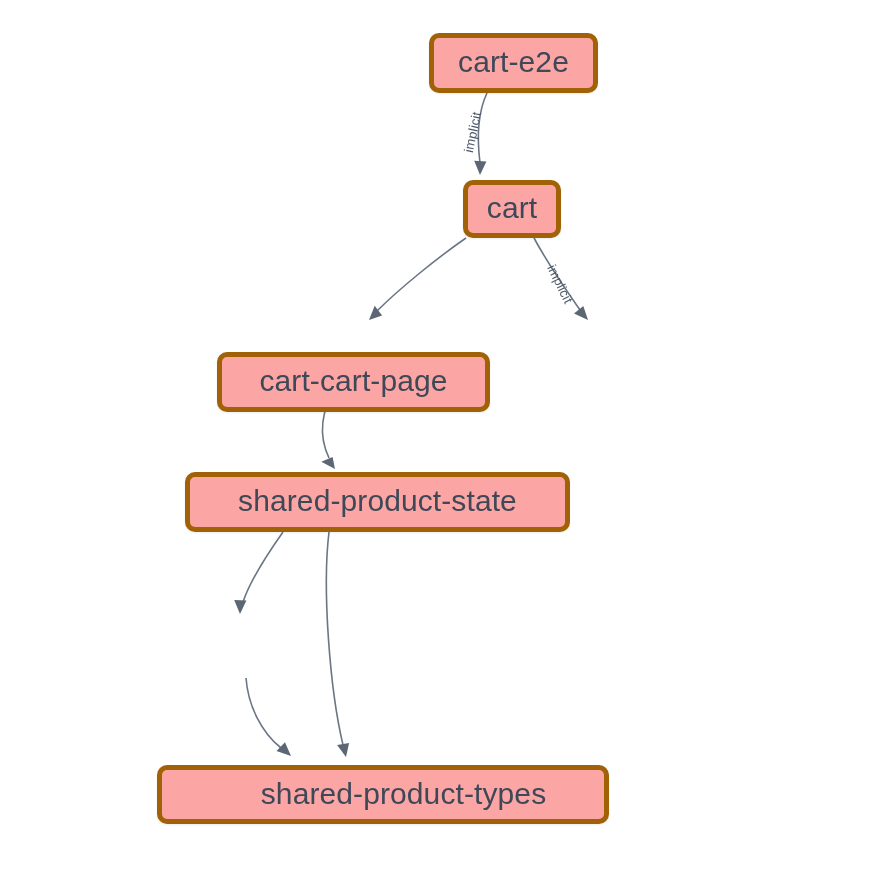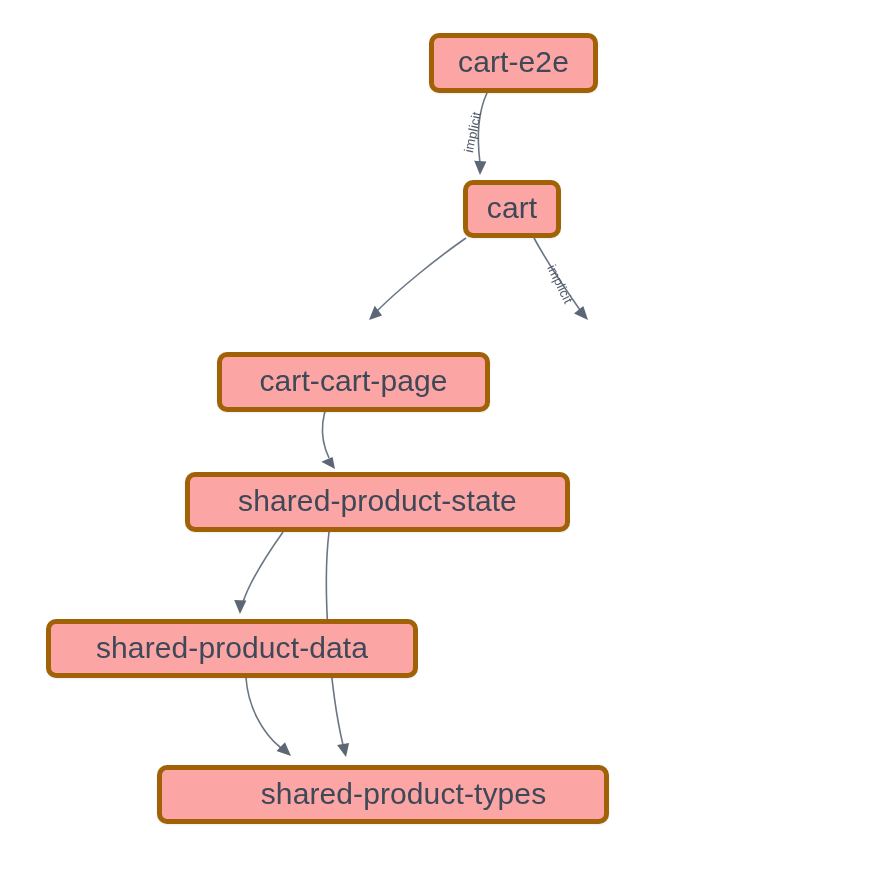--- a/index.html
+++ b/index.html
@@ -118,21 +118,18 @@
 
   <div class="graph-node" style="left:217px; top:325px; width:273px; height:60px;margin-top:27px;">
     <span class="node-label">cart-cart-page</span>
   </div>
 
 
   <div class="graph-node" style="left:161px; top:472px; width:385px; height:60px;margin-left:24px;">
     <span class="node-label">shared-product-state</span>
   </div>
 
-  <div class="graph-node" style="left:46px; top:619px; width:372px; height:59px;">
-    <span class="node-label">shared-product-data</span>
-  </div>
 
   <div class="graph-node" style="left:157px; top:765px; width:452px; height:59px;padding-left:41px;">
     <span class="node-label">shared-product-types</span>
   </div>
 
 </div>
 
 </body></html>

